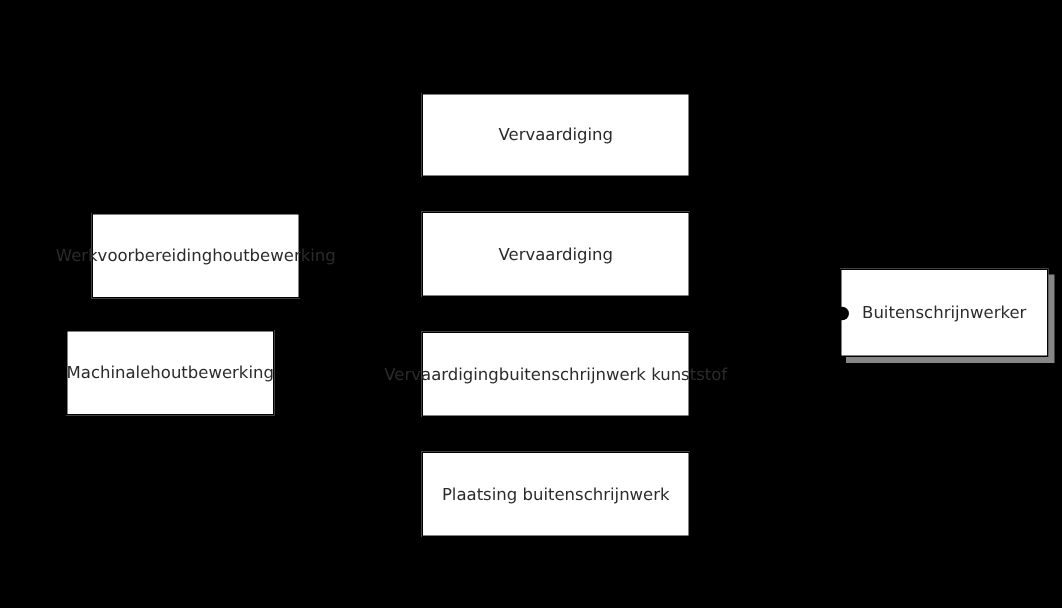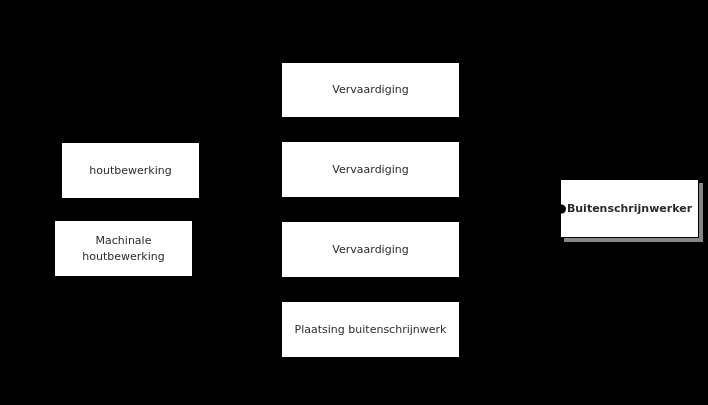--- a/index.html
+++ b/index.html
@@ -19,65 +19,66 @@
   }
   .node {
     position: absolute;
     box-sizing: border-box;
     background: #ffffff;
     border: 1px solid #000000;
     color: #2b2b2b;
     font-size: 11px;
     line-height: 16px;
     display: flex;
-    flex-direction: column;
+    flex-direction: row;
     align-items: center;
     justify-content: center;
     text-align: center;
   }
   .node .line { display: block; white-space: nowrap; }
   .node.highlight {
     box-shadow: 4px 4px 0 #868686;
-    font-weight: bold;
   }
   .anchor-dot {
     position: absolute;
     left: -4px;
     top: 50%;
     transform: translateY(-50%);
     width: 9px;
     height: 9px;
     border-radius: 50%;
     background: #000000;
   }
 </style>
 </head>
 <body>
 
 <div class="canvas">
 
   <div class="node" style="left:61px; top:142px; width:139px; height:57px;">
+    <span class="line">Werkvoorbereiding</span>
     <span class="line">houtbewerking</span>
   </div>
 
-  <div class="node" style="left:54px; top:220px; width:139px; height:57px;">
+  <div class="node" style="left:44px; top:220px; width:139px; height:57px;">
     <span class="line">Machinale</span>
     <span class="line">houtbewerking</span>
   </div>
 
   <div class="node" style="left:281px; top:62px; width:179px; height:56px;">
     <span class="line">Vervaardiging</span>
   </div>
 
   <div class="node" style="left:281px; top:141px; width:179px; height:57px;">
     <span class="line">Vervaardiging</span>
   </div>
 
   <div class="node" style="left:281px; top:221px; width:179px; height:57px;">
     <span class="line">Vervaardiging</span>
+    <span class="line">buitenschrijnwerk kunststof</span>
   </div>
 
   <div class="node" style="left:281px; top:301px; width:179px; height:57px;">
     <span class="line">Plaatsing buitenschrijnwerk</span>
   </div>
 
   <div class="node highlight" style="left:560px; top:179px; width:139px; height:59px;">
     <span class="anchor-dot"></span>
     <span class="line">Buitenschrijnwerker</span>
   </div>

